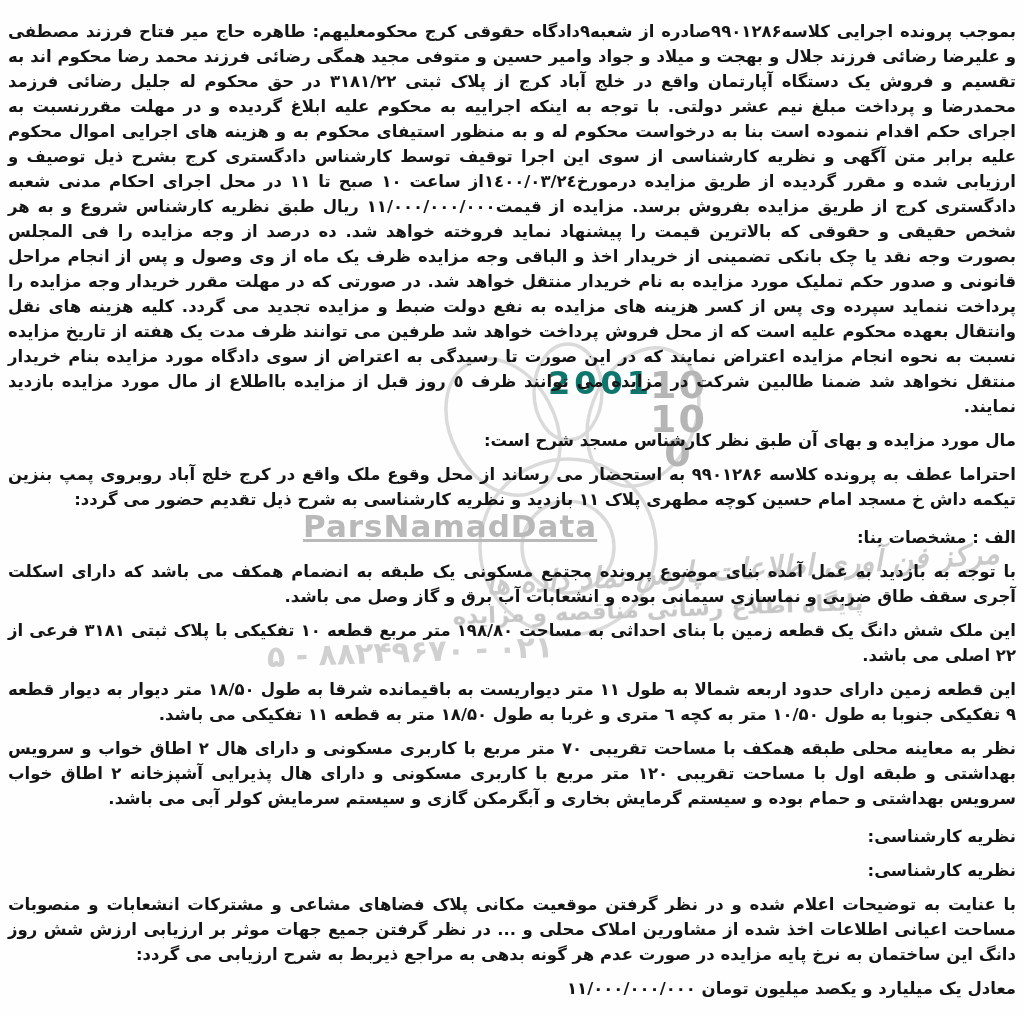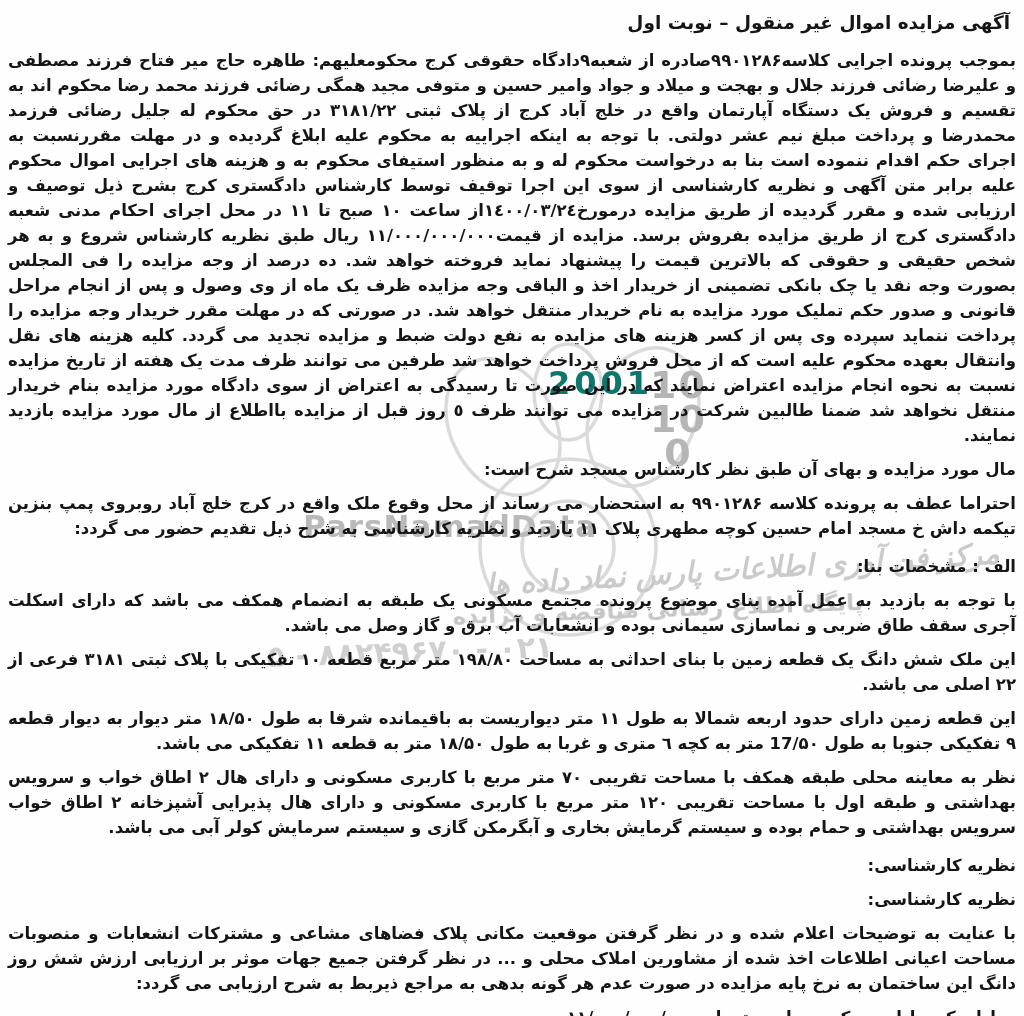--- a/index.html
+++ b/index.html
@@ -11,21 +11,21 @@
     font-family:"DejaVu Sans",sans-serif;
     color:#151515;
   }
   
   .watermark{position:absolute;inset:0;z-index:0;pointer-events:none;}
   .watermark *{position:absolute;}
   .wm-logo{left:408px;top:332px;opacity:.75;}
   .wm-d1{left:505px;top:336px;font-size:38px;font-weight:bold;letter-spacing:5px;color:#b5b5b5;}
   .wm-d2{left:548px;top:364px;font-size:32px;font-weight:bold;letter-spacing:4px;color:#0f766e;}
   .wm-col{left:650px;top:368px;font-size:38px;font-weight:bold;letter-spacing:2px;color:#b5b5b5;line-height:34px;white-space:pre-line;text-align:center;}
-  .wm-brand{left:303px;top:508px;font-size:31px;font-weight:bold;letter-spacing:1px;color:#b9b9b9;}
+  .wm-brand{left:303px;top:508px;font-size:31px;font-weight:bold;letter-spacing:1px;color:#b9b9b9;text-decoration:underline;}
   .wm-fa1{left:470px;top:552px;width:545px;font-size:29px;font-weight:bold;font-style:italic;color:#cacaca;transform:rotate(-3.5deg);text-align:center;}
   .wm-fa2{left:443px;top:596px;width:430px;font-size:23px;font-weight:bold;color:#c6c6c6;transform:rotate(-2deg);filter:blur(.5px);text-align:center;}
   .wm-phone{left:150px;top:634px;width:520px;font-size:30px;font-weight:bold;letter-spacing:8px;color:#d0d0d0;transform:rotate(-2deg);text-align:center;direction:ltr;}
   
   .content{
     position:relative;z-index:1;
     direction:rtl;
     padding:6px 8px 0 8px;
     font-weight:bold;
     font-size:16.5px;
@@ -62,35 +62,34 @@
     <div class="wm-col">10
 10
 0</div>
     <div class="wm-brand">ParsNamadData</div>
     <div class="wm-fa1">مرکز فن آوری اطلاعات پارس نماد داده ها</div>
     <div class="wm-fa2">پایگاه اطلاع رسانی مناقصه و مزایده</div>
     <div class="wm-phone">۵ - ۸۸۲۴۹۶۷۰ - ۰۲۱</div>
   </div>
 
   <div class="content">
-    <div class="title">آگهی مزایده اموال غیر منقول – نوبت اول</div>
 
     <p class="just gap-lg">بموجب پرونده اجرایی کلاسه۹۹۰۱۲۸۶صادره از شعبه۹دادگاه حقوقی کرج محکومعلیهم: طاهره حاج میر فتاح فرزند مصطفی و علیرضا رضائی فرزند جلال و بهجت و میلاد و جواد وامیر حسین و متوفی مجید همگی رضائی فرزند محمد رضا محکوم اند به تقسیم و فروش یک دستگاه آپارتمان واقع در خلج آباد کرج از پلاک ثبتی ۳۱۸۱/۲۲ در حق محکوم له جلیل رضائی فرزمد محمدرضا و پرداخت مبلغ نیم عشر دولتی. با توجه به اینکه اجراییه به محکوم علیه ابلاغ گردیده و در مهلت مقررنسبت به اجرای حکم اقدام ننموده است بنا به درخواست محکوم له و به منظور استیفای محکوم به و هزینه های اجرایی اموال محکوم علیه برابر متن آگهی و نظریه کارشناسی  از سوی این اجرا توقیف توسط کارشناس دادگستری کرج بشرح ذیل توصیف و ارزیابی شده و مقرر گردیده از طریق مزایده درمورخ۱٤۰۰/۰۳/۲٤از ساعت ۱۰ صبح تا ۱۱ در محل اجرای احکام مدنی شعبه دادگستری کرج از طریق مزایده بفروش برسد. مزایده از قیمت۱۱/۰۰۰/۰۰۰/۰۰۰ ریال طبق نظریه کارشناس شروع و به هر شخص حقیقی و حقوقی که بالاترین قیمت را پیشنهاد نماید فروخته خواهد شد. ده درصد از وجه مزایده را فی المجلس بصورت وجه نقد یا چک بانکی تضمینی از خریدار اخذ و الباقی وجه مزایده ظرف یک ماه از وی وصول و پس از انجام مراحل قانونی و صدور حکم تملیک مورد مزایده به نام خریدار منتقل خواهد شد. در صورتی که در مهلت مقرر خریدار وجه مزایده را پرداخت ننماید سپرده وی پس از کسر هزینه های مزایده به نفع دولت ضبط و مزایده تجدید می گردد. کلیه هزینه های نقل وانتقال بعهده محکوم علیه است که از محل فروش پرداخت خواهد شد طرفین می توانند ظرف مدت یک هفته از تاریخ مزایده نسبت به نحوه انجام مزایده اعتراض نمایند که در این صورت تا رسیدگی به اعتراض از سوی دادگاه مورد مزایده بنام خریدار منتقل نخواهد شد ضمنا طالبین شرکت در مزایده می توانند ظرف ٥ روز قبل از مزایده بااطلاع از مال مورد مزایده بازدید نمایند.</p>
 
     <p class="head">مال مورد مزایده و بهای آن طبق نظر کارشناس مسجد شرح است:</p>
 
     <p class="just gap-sm">احتراما عطف به پرونده کلاسه ۹۹۰۱۲۸۶ به استحضار می رساند از محل وقوع ملک واقع در کرج خلج آباد روبروی پمپ بنزین تیکمه داش خ مسجد امام حسین کوچه مطهری پلاک ۱۱ بازدید و نظریه کارشناسی به شرح ذیل تقدیم حضور می گردد:</p>
 
     <p class="head gap-lg">الف : مشخصات بنا:</p>
 
     <p class="just">با توجه به بازدید به عمل آمده بنای موضوع پرونده مجتمع مسکونی یک طبقه به انضمام همکف می باشد که دارای اسکلت آجری سقف طاق ضربی و نماسازی سیمانی بوده و انشعابات آب برق و گاز وصل می باشد.</p>
 
     <p class="just">این ملک شش دانگ یک قطعه زمین با بنای احداثی به مساحت ۱۹۸/۸۰ متر مربع قطعه ۱۰ تفکیکی با پلاک ثبتی ۳۱۸۱ فرعی از ۲۲ اصلی می باشد.</p>
 
-    <p class="just">این قطعه زمین دارای حدود اربعه شمالا به طول ۱۱ متر دیواریست به باقیمانده شرقا به طول ۱۸/۵۰ متر دیوار به دیوار قطعه ۹ تفکیکی جنوبا به طول 17/۵۰ متر به کچه ٦ متری و غربا به طول ۱۸/۵۰ متر به قطعه ۱۱ تفکیکی می باشد.</p>
+    <p class="just">این قطعه زمین دارای حدود اربعه شمالا به طول ۱۱ متر دیواریست به باقیمانده شرقا به طول ۱۸/۵۰ متر دیوار به دیوار قطعه ۹ تفکیکی جنوبا به طول ۱۰/۵۰ متر به کچه ٦ متری و غربا به طول ۱۸/۵۰ متر به قطعه ۱۱ تفکیکی می باشد.</p>
 
     <p class="just">نظر به معاینه محلی طبقه همکف با مساحت تقریبی ۷۰ متر مربع با کاربری مسکونی و دارای هال  ۲ اطاق خواب و سرویس بهداشتی و طبقه اول با مساحت تقریبی ۱۲۰ متر مربع با کاربری مسکونی و دارای هال پذیرایی آشپزخانه ۲ اطاق خواب سرویس بهداشتی و حمام بوده و سیستم گرمایش بخاری و آبگرمکن گازی و سیستم سرمایش کولر آبی می باشد.</p>
 
     <p class="head gap-lg">نظریه کارشناسی:</p>
 
     <p class="head gap-sm">نظریه کارشناسی:</p>
 
     <p class="just">با عنایت به توضیحات اعلام شده و در نظر گرفتن موقعیت مکانی پلاک فضاهای مشاعی و مشترکات انشعابات و منصوبات مساحت اعیانی اطلاعات اخذ شده از مشاورین املاک محلی و ... در نظر گرفتن جمیع جهات موثر بر ارزیابی ارزش شش روز دانگ این ساختمان به نرخ پایه مزایده در صورت عدم هر گونه بدهی به مراجع ذیربط به شرح ارزیابی می گردد:</p>
 
     <p class="head">معادل یک میلیارد و یکصد میلیون تومان ۱۱/۰۰۰/۰۰۰/۰۰۰</p>

